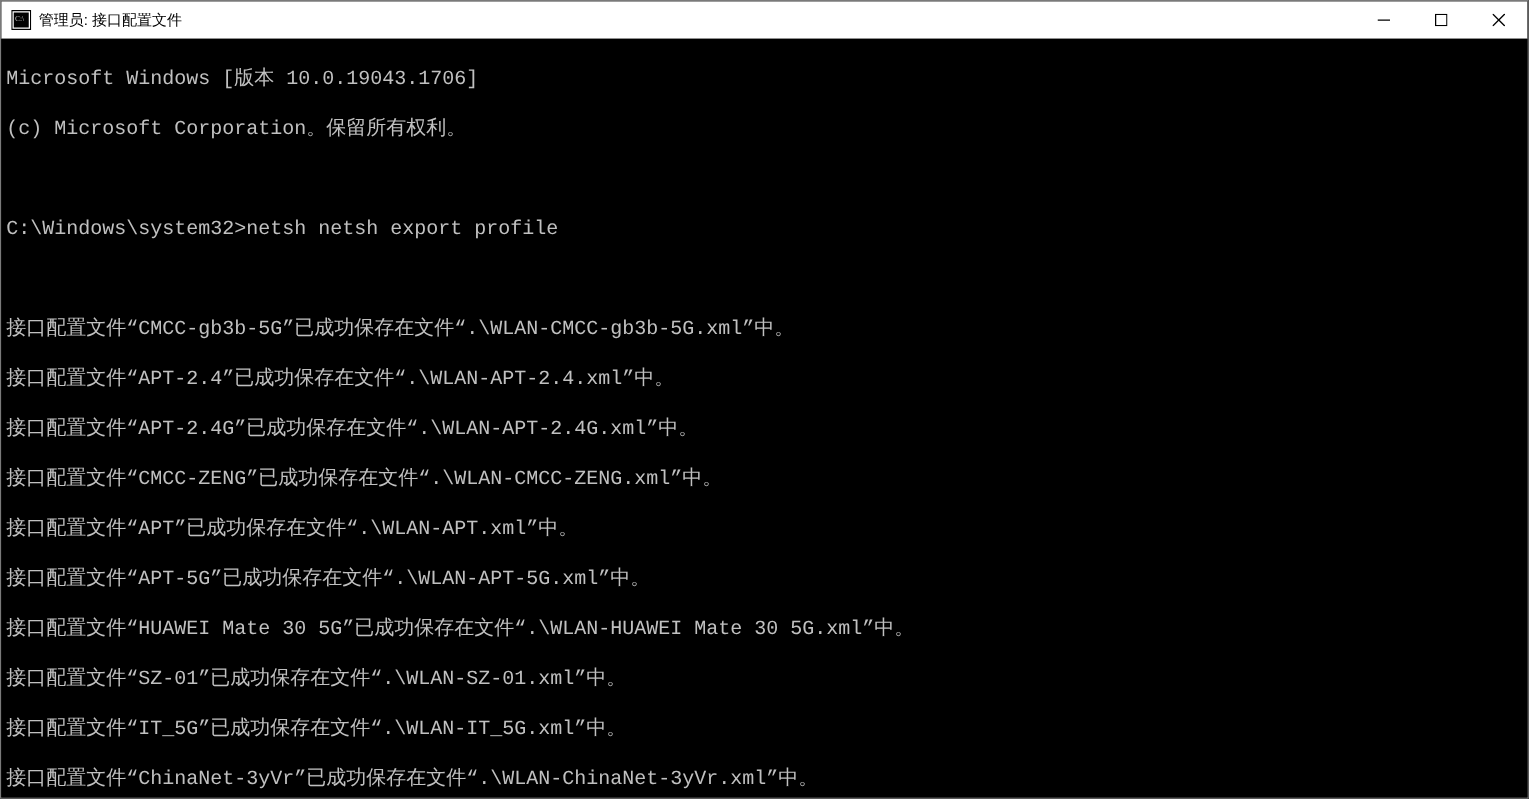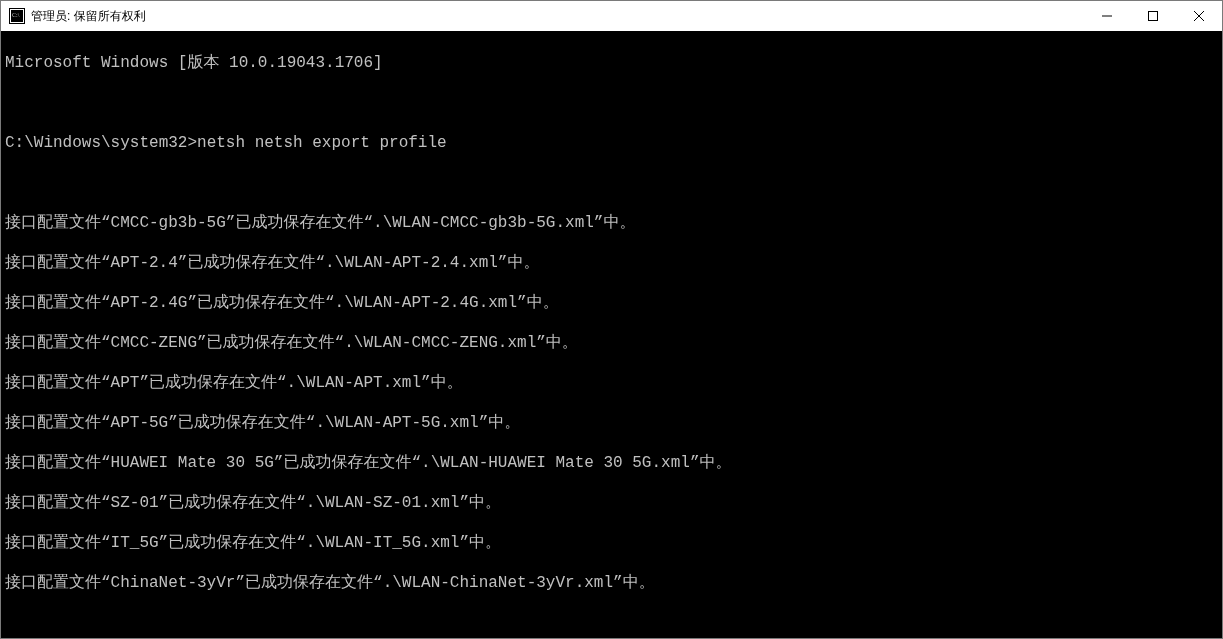--- a/index.html
+++ b/index.html
@@ -55,21 +55,21 @@
 
 <div class="titlebar">
   <span class="icon">
     <svg viewBox="0 0 16 16">
       <rect x="0" y="0" width="16" height="16" fill="#000"></rect>
       <rect x="1" y="1" width="14" height="14" fill="#fff"></rect>
       <rect x="2" y="2" width="12" height="12" fill="#000"></rect>
       <text x="3" y="9" font-size="6" fill="#c0c0c0" font-family="Consolas">C:\</text>
     </svg>
   </span>
-  <span class="title">管理员: 保留所有权利</span>
+  <span class="title">管理员: 接口配置文件</span>
   <span class="spacer"></span>
   <div class="win-btn">
     <svg viewBox="0 0 10 10">
         <line x1="0" y1="5" x2="10" y2="5" stroke="currentColor" stroke-width="1"></line>
       </svg>
   </div>
   <div class="win-btn">
     <svg viewBox="0 0 10 10">
         <rect x="0.5" y="0.5" width="9" height="9" fill="none" stroke="currentColor" stroke-width="1"></rect>
       </svg>
@@ -77,19 +77,20 @@
   <div class="win-btn close">
     <svg viewBox="0 0 10 10">
         <line x1="0" y1="0" x2="10" y2="10" stroke="currentColor" stroke-width="1"></line>
         <line x1="10" y1="0" x2="0" y2="10" stroke="currentColor" stroke-width="1"></line>
       </svg>
   </div>
 </div>
 
 <div class="terminal">
 <div class="line">Microsoft Windows [版本 10.0.19043.1706]</div>
+<div class="line">(c) Microsoft Corporation。保留所有权利。</div>
 <div class="line"> </div>
 <div class="line"><span>C:\Windows\system32&gt;</span><span>netsh netsh export profile</span></div>
 <div class="line"> </div>
 <div id="results-container"><div class="line">接口配置文件“CMCC-gb3b-5G”已成功保存在文件“.\WLAN-CMCC-gb3b-5G.xml”中。</div><div class="line"> </div><div class="line">接口配置文件“APT-2.4”已成功保存在文件“.\WLAN-APT-2.4.xml”中。</div><div class="line"> </div><div class="line">接口配置文件“APT-2.4G”已成功保存在文件“.\WLAN-APT-2.4G.xml”中。</div><div class="line"> </div><div class="line">接口配置文件“CMCC-ZENG”已成功保存在文件“.\WLAN-CMCC-ZENG.xml”中。</div><div class="line"> </div><div class="line">接口配置文件“APT”已成功保存在文件“.\WLAN-APT.xml”中。</div><div class="line"> </div><div class="line">接口配置文件“APT-5G”已成功保存在文件“.\WLAN-APT-5G.xml”中。</div><div class="line"> </div><div class="line">接口配置文件“HUAWEI Mate 30 5G”已成功保存在文件“.\WLAN-HUAWEI Mate 30 5G.xml”中。</div><div class="line"> </div><div class="line">接口配置文件“SZ-01”已成功保存在文件“.\WLAN-SZ-01.xml”中。</div><div class="line"> </div><div class="line">接口配置文件“IT_5G”已成功保存在文件“.\WLAN-IT_5G.xml”中。</div><div class="line"> </div><div class="line">接口配置文件“ChinaNet-3yVr”已成功保存在文件“.\WLAN-ChinaNet-3yVr.xml”中。</div><div class="line"> </div></div>
 
 
 </div>
 
 </body></html>

